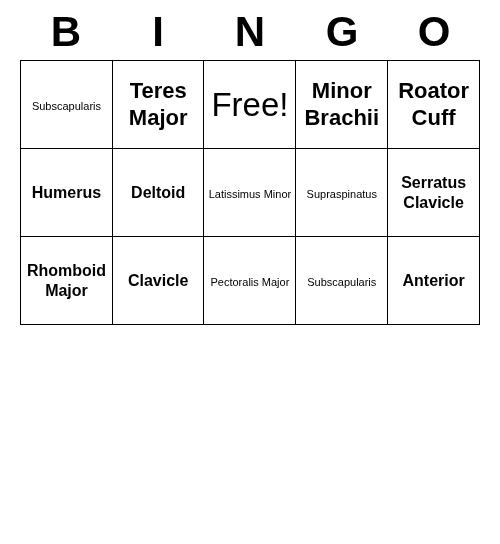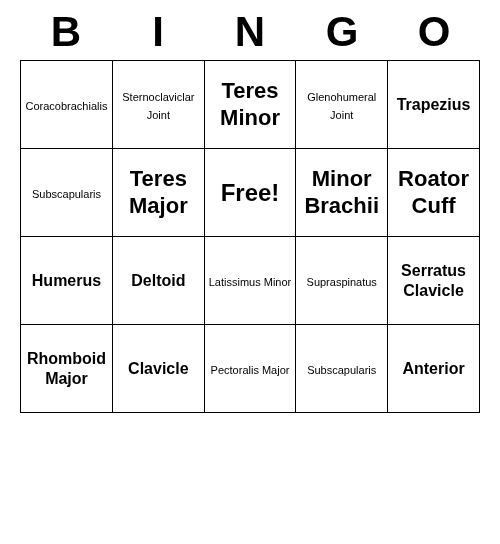--- a/index.html
+++ b/index.html
@@ -60,44 +60,37 @@
       line-height: 1.3;
     }
 
     .cell-medium {
       font-size: 16px;
       font-weight: bold;
       line-height: 1.2;
     }
 
     .cell-free {
-      font-size: 24px;
-      font-weight: bold;
+      font-size: 33px;
+      font-weight: normal;
     }
   </style>
 </head>
 <body>
 
 <div class="bingo-title">
 <span class="bingo-letter">B</span>
     <span class="bingo-letter">I</span>
     <span class="bingo-letter">N</span>
     <span class="bingo-letter">G</span>
     <span class="bingo-letter">O</span>
   </div>
 
 <table class="bingo-grid">
 <tbody>
-      <tr>
-        <td><span class="cell-small">Coracobrachialis</span></td>
-        <td><span class="cell-small">Sternoclaviclar Joint</span></td>
-        <td><span class="cell-large">Teres Minor</span></td>
-        <td><span class="cell-small">Glenohumeral Joint</span></td>
-        <td><span class="cell-medium">Trapezius</span></td>
-      </tr>
       <tr>
         <td><span class="cell-small">Subscapularis</span></td>
         <td><span class="cell-large">Teres Major</span></td>
         <td><span class="cell-free">Free!</span></td>
         <td><span class="cell-large">Minor Brachii</span></td>
         <td><span class="cell-large">Roator Cuff</span></td>
       </tr>
       <tr>
         <td><span class="cell-medium">Humerus</span></td>
         <td><span class="cell-medium">Deltoid</span></td>

